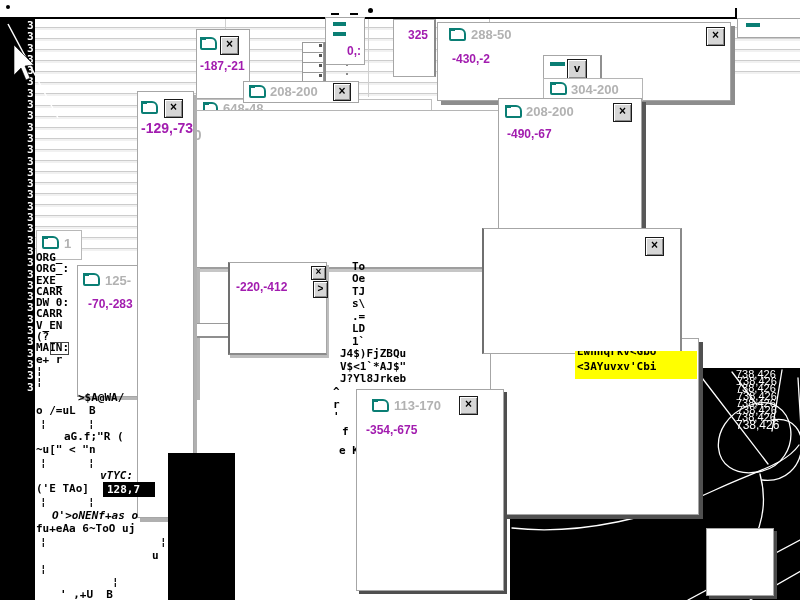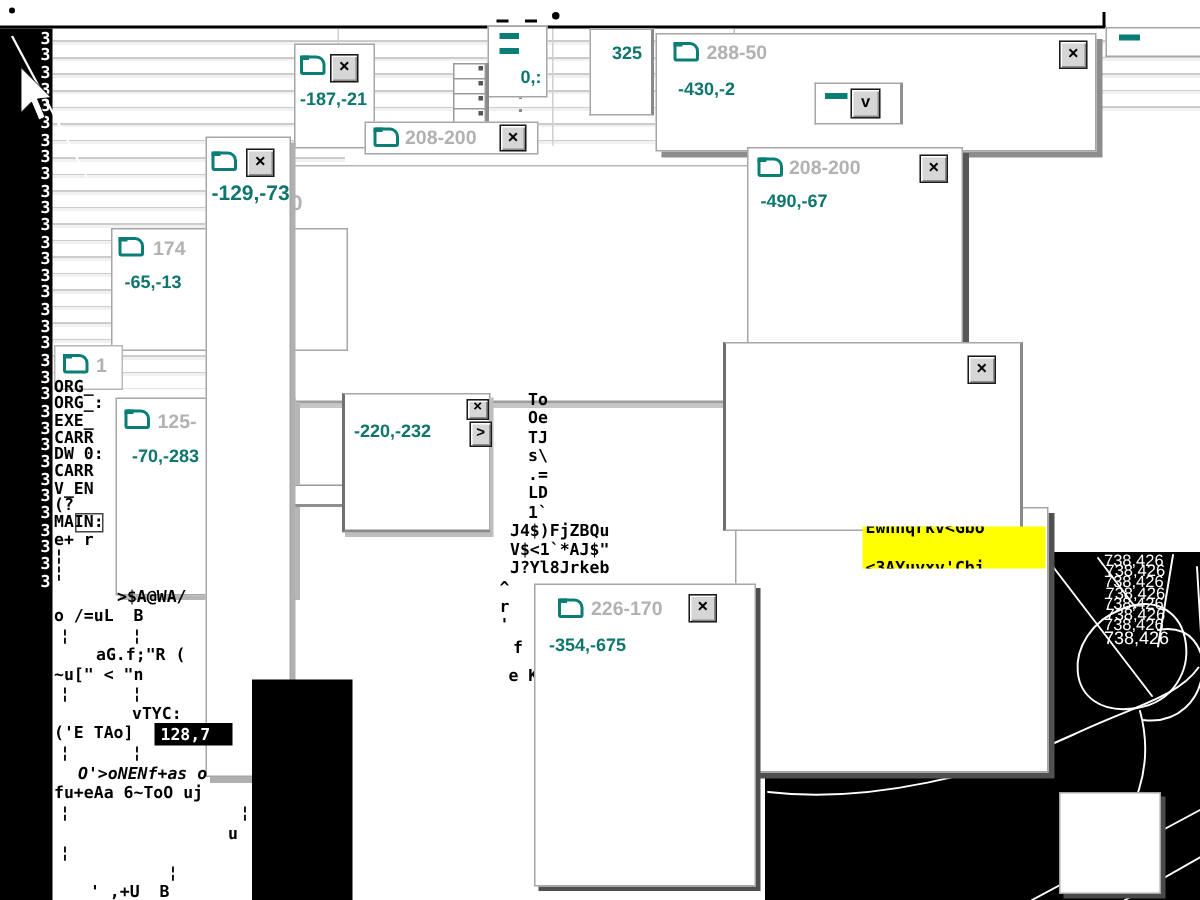--- a/index.html
+++ b/index.html
@@ -10,21 +10,21 @@
   .rows{position:absolute;background:repeating-linear-gradient(to bottom,#ffffff 0 8px,#cccccc 8px 9px,#f1f1f1 9px 11px);}
   .wicon{position:absolute;width:13px;height:9px;border:2px solid #0a7e74;border-radius:2px 6px 2px 2px;background:#fff;}
   .wicon::before{content:"";position:absolute;left:-2px;top:-2px;width:6px;height:3px;background:#0a7e74;}
   .xbtn{position:absolute;width:17px;height:17px;background:#d6d6d6;border:1px solid #1a1a1a;
         box-shadow:inset 1px 1px 0 #ffffff,inset -1px -1px 0 #8a8a8a;
         font:bold 12px/15px "Liberation Sans",sans-serif;text-align:center;color:#000;cursor:default;}
   .smbtn{position:absolute;background:#d6d6d6;border:1px solid #1a1a1a;
         box-shadow:inset 1px 1px 0 #ffffff,inset -1px -1px 0 #8a8a8a;
         font:bold 10px/12px "Liberation Sans",sans-serif;text-align:center;color:#000;}
   .title{position:absolute;font:bold 13px "Liberation Sans",sans-serif;color:#b2b2b2;white-space:nowrap;}
-  .coord{position:absolute;font:bold 12px "Liberation Sans",sans-serif;color:#0f766e;white-space:nowrap;}
+  .coord{position:absolute;font:bold 12px "Liberation Sans",sans-serif;color:#a21caf;white-space:nowrap;}
   .mono{position:absolute;font:bold 11px/11.3px "DejaVu Sans Mono",monospace;color:#000;white-space:pre;}
   .tealdash{position:absolute;height:4px;background:#0a7e74;}
   .vdashcol{position:absolute;width:2px;background:repeating-linear-gradient(to bottom,#8a8a8a 0 2px,transparent 2px 9px);}
   .ministack{position:absolute;width:20px;height:9px;background:#fff;border:1px solid #9a9a9a;}
   .ministack::after{content:"";position:absolute;right:1px;top:1px;width:3px;height:3px;background:#555;}
   .whitecoord{position:absolute;font:11px "Liberation Sans",sans-serif;color:#fff;height:8px;white-space:nowrap;}
 </style>
 </head>
 <body>
 
@@ -101,36 +101,35 @@
     <div class="ministack" style="top:40px;"></div>
     <div class="abs" style="left:22px;top:0;width:2px;height:50px;background:#8a8a8a;"></div>
   </div>
 
   <div class="win" style="left:196px;top:29px;width:52px;height:68px;overflow:hidden;">
     <div class="wicon" style="left:3px;top:7px;"></div>
     <div class="xbtn" style="left:23px;top:6px;">×</div>
     <div class="coord" style="left:3px;top:29px;">-187,-21</div>
   </div>
 
+  <div class="win" style="left:196px;top:99px;width:234px;height:16px;overflow:hidden;border-color:#c0c0c0;">
+    <div class="wicon" style="left:6px;top:2px;width:11px;height:6px;"></div>
+    <div class="title" style="left:26px;top:1px;">648-48</div>
+  </div>
 
   <div class="win" style="left:243px;top:81px;width:114px;height:20px;">
     <div class="wicon" style="left:5px;top:3px;"></div>
     <div class="title" style="left:26px;top:2px;">208-200</div>
     <div class="xbtn" style="left:89px;top:1px;width:16px;height:16px;">×</div>
   </div>
 
   <div class="win" style="left:140px;top:110px;width:420px;height:156px;border-top:1px solid #b5b5b5;border-right:2px solid #8f8f8f;border-bottom:2px solid #9e9e9e;border-left:none;box-shadow:2px 3px 0 #c6c6c6;">
     <div class="title" style="left:46px;top:16px;font-size:14px;">20</div>
   </div>
 
-  <div class="win" style="left:74px;top:152px;width:156px;height:80px;">
-    <div class="wicon" style="left:4px;top:5px;"></div>
-    <div class="title" style="left:27px;top:5px;">174</div>
-    <div class="coord" style="left:8px;top:28px;">-65,-13</div>
-  </div>
 
   <div class="win" style="left:36px;top:230px;width:44px;height:28px;overflow:hidden;border-color:#b8b8b8;">
     <div class="wicon" style="left:5px;top:5px;"></div>
     <div class="title" style="left:27px;top:5px;">1</div>
   </div>
 
   <div class="mono" style="left:36px;top:252px;">ORG_
 ORG_:
 EXE_
 CARR
@@ -146,21 +145,21 @@
 
   <div class="win" style="left:77px;top:265px;width:118px;height:130px;box-shadow:3px 3px 0 #b6b6b6;">
     <div class="wicon" style="left:5px;top:7px;"></div>
     <div class="title" style="left:27px;top:7px;">125-</div>
     <div class="coord" style="left:10px;top:31px;">-70,-283</div>
   </div>
 
   <div class="abs" style="left:188px;top:323px;width:44px;height:12px;background:#fff;border-top:1px solid #9a9a9a;border-bottom:2px solid #8f8f8f;"></div>
 
   <div class="win" style="left:228px;top:262px;width:96px;height:90px;border-left:2px solid #707070;border-bottom:2px solid #8a8a8a;box-shadow:2px 3px 0 #bdbdbd;overflow:visible;">
-    <div class="coord" style="left:6px;top:17px;">-220,-232</div>
+    <div class="coord" style="left:6px;top:17px;">-220,-412</div>
     <div class="smbtn" style="left:81px;top:3px;width:13px;height:12px;line-height:10px;">×</div>
     <div class="smbtn" style="left:83px;top:18px;width:13px;height:15px;line-height:13px;">&gt;</div>
   </div>
 
   <div class="win" style="left:137px;top:91px;width:55px;height:425px;box-shadow:3px 4px 0 #b0b0b0;overflow:hidden;">
     <div class="wicon" style="left:3px;top:9px;"></div>
     <div class="xbtn" style="left:26px;top:7px;">×</div>
     <div class="coord" style="left:3px;top:28px;font-size:14px;">-129,-73</div>
   </div>
 
@@ -187,20 +186,24 @@
   <div class="win" style="left:437px;top:22px;width:292px;height:77px;box-shadow:4px 4px 0 #8d8d8d;">
     <div class="wicon" style="left:11px;top:5px;"></div>
     <div class="title" style="left:33px;top:4px;">288-50</div>
     <div class="xbtn" style="left:268px;top:4px;">×</div>
     <div class="coord" style="left:14px;top:29px;">-430,-2</div>
   </div>
 
   <div class="win" style="left:543px;top:55px;width:56px;height:26px;border-right:2px solid #909090;">
     <div class="tealdash" style="left:6px;top:6px;width:15px;"></div>
     <div class="smbtn" style="left:23px;top:3px;width:18px;height:18px;line-height:16px;font-size:11px;">v</div>
+  </div>
+  <div class="win" style="left:543px;top:78px;width:98px;height:21px;overflow:hidden;border-color:#b5b5b5;">
+    <div class="wicon" style="left:6px;top:3px;"></div>
+    <div class="title" style="left:27px;top:3px;">304-200</div>
   </div>
 
   <div class="win" style="left:498px;top:98px;width:142px;height:130px;box-shadow:4px 4px 0 #585858;">
     <div class="wicon" style="left:6px;top:6px;"></div>
     <div class="title" style="left:27px;top:5px;">208-200</div>
     <div class="xbtn" style="left:114px;top:4px;">×</div>
     <div class="coord" style="left:8px;top:28px;">-490,-67</div>
   </div>
 
   <div class="abs" style="left:168px;top:453px;width:67px;height:147px;background:#000;"></div>
@@ -230,45 +233,45 @@
   <div class="whitecoord" style="left:736px;top:418px;font-size:12px;">738,426</div>
 
   <div class="mono" style="left:78px;top:392px;">&gt;$A@WA/</div>
   <div class="mono" style="left:36px;top:405px;">o /=uL  B</div>
   <div class="mono" style="left:40px;top:418px;">¦</div>
   <div class="mono" style="left:88px;top:418px;">¦</div>
   <div class="mono" style="left:64px;top:431px;">aG.f;"R (</div>
   <div class="mono" style="left:36px;top:444px;">~u[" &lt; "n</div>
   <div class="mono" style="left:40px;top:457px;">¦</div>
   <div class="mono" style="left:88px;top:457px;">¦</div>
-  <div class="mono" style="left:88px;top:470px;">vTYC:</div>
+  <div class="mono" style="left:100px;top:470px;font-style:italic;">vTYC:</div>
   <div class="mono" style="left:36px;top:483px;">('E TAo]</div>
   <div class="mono" style="left:103px;top:482px;width:48px;height:15px;background:#000;color:#fff;padding-left:4px;line-height:15px;">128,7</div>
   <div class="mono" style="left:40px;top:496px;">¦</div>
   <div class="mono" style="left:88px;top:496px;">¦</div>
   <div class="mono" style="left:52px;top:510px;font-style:italic;">O'&gt;oNENf+as o</div>
   <div class="mono" style="left:36px;top:523px;">fu+eAa 6~ToO uj</div>
   <div class="mono" style="left:40px;top:536px;">¦</div>
   <div class="mono" style="left:160px;top:536px;">¦</div>
   <div class="mono" style="left:152px;top:550px;">u</div>
   <div class="mono" style="left:40px;top:563px;">¦</div>
   <div class="mono" style="left:112px;top:576px;">¦</div>
   <div class="mono" style="left:60px;top:589px;">' ,+U  B</div>
 
   <div class="win" style="left:490px;top:338px;width:207px;height:175px;box-shadow:4px 4px 0 #505050;"></div>
   <div class="win" style="left:482px;top:228px;width:196px;height:124px;border-left:2px solid #6f6f6f;border-right:2px solid #8a8a8a;">
     <div class="xbtn" style="left:161px;top:8px;">×</div>
   </div>
   <div class="abs" style="left:575px;top:351px;width:122px;height:28px;background:#ffff00;overflow:hidden;">
-    <div class="mono" style="position:static;margin:-5px 0 16px 2px;background:transparent;">Ewnnqrkv&lt;Gbo</div>
+    <div class="mono" style="position:static;margin:-5px 0 4px 2px;background:transparent;">Ewnnqrkv&lt;Gbo</div>
     <div class="mono" style="position:static;margin:2px 0 0 2px;background:transparent;">&lt;3AYuvxv'Cbi</div>
   </div>
 
   <div class="win" style="left:356px;top:389px;width:146px;height:200px;box-shadow:3px 3px 0 #4f4f4f;">
     <div class="wicon" style="left:15px;top:9px;"></div>
-    <div class="title" style="left:37px;top:8px;">226-170</div>
+    <div class="title" style="left:37px;top:8px;">113-170</div>
     <div class="xbtn" style="left:102px;top:6px;">×</div>
     <div class="coord" style="left:9px;top:33px;">-354,-675</div>
   </div>
 
   <div class="win" style="left:706px;top:528px;width:66px;height:66px;box-shadow:3px 3px 0 #4a4a4a;"></div>
 
 </div>
 
 </body></html>

